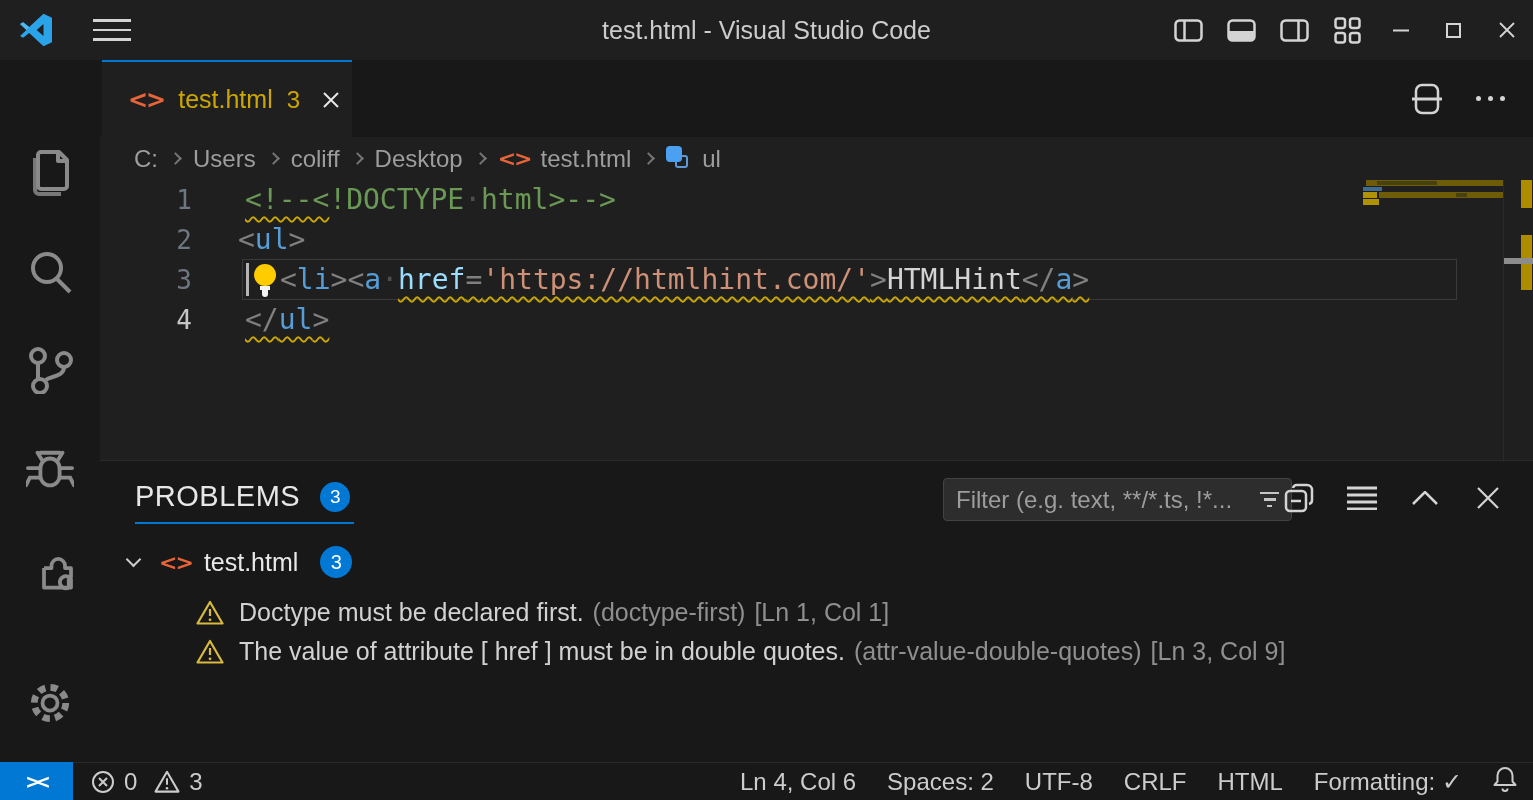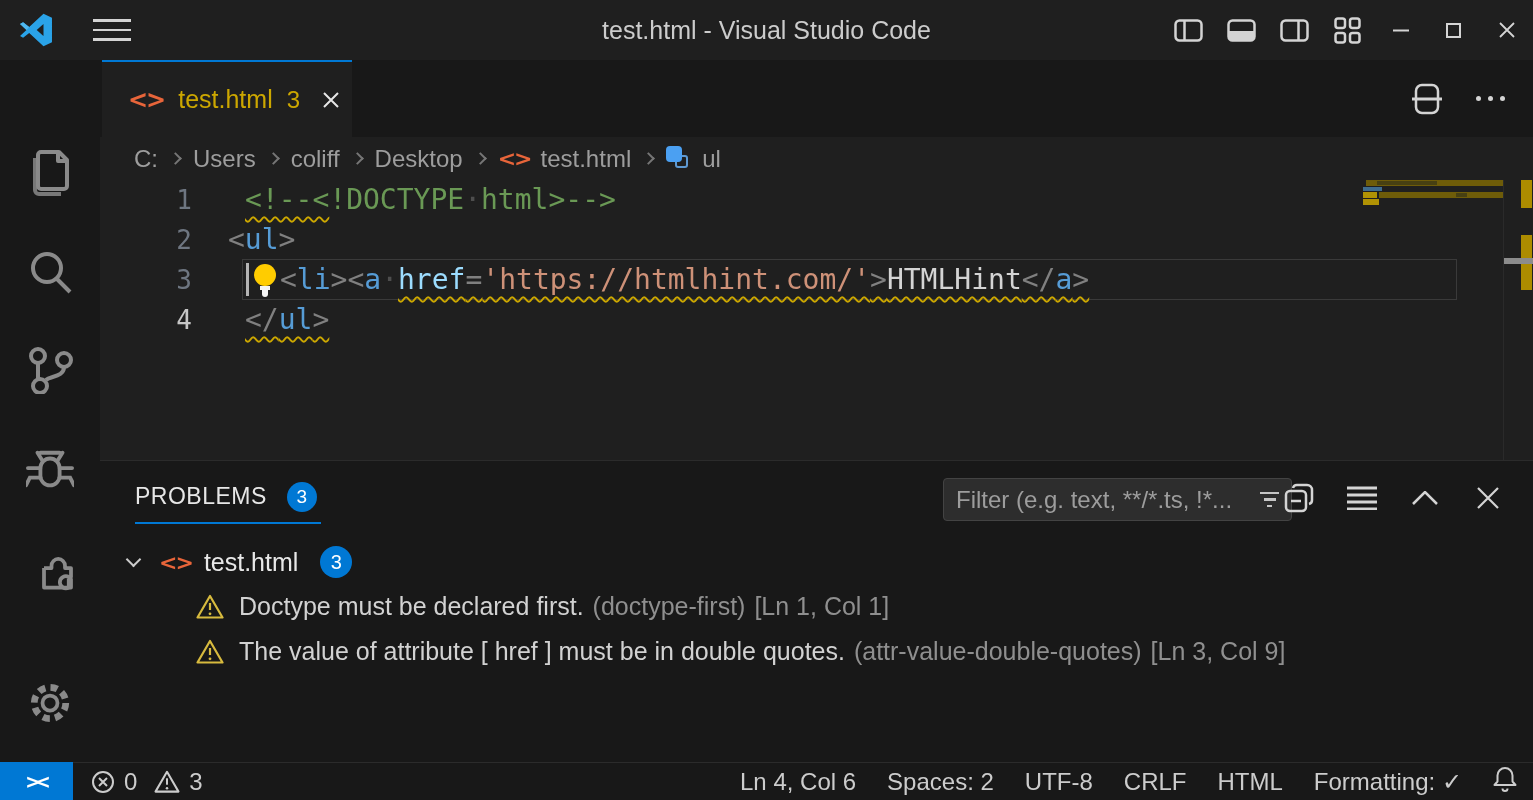--- a/index.html
+++ b/index.html
@@ -69,21 +69,21 @@
   .ruler { position:absolute; left:1403px; top:0; width:30px; height:280px; border-left:1px solid #2a2a2a; }
   .ruler .warn1 { position:absolute; right:1px; width:11px; top:0; height:28px; background:#ad8c00; }
   .ruler .warn2 { position:absolute; right:1px; width:11px; top:55px; height:55px; background:#ad8c00; }
   .ruler .cur   { position:absolute; left:0; width:30px; top:78px; height:6px; background:#8c8c8c; }
 
   
   .panel { position:absolute; left:100px; top:460px; width:1433px; height:302px; background:#181818;
            border-top:1px solid #2b2b2b; }
   .panel-tab { position:absolute; left:35px; top:16px; height:47px; display:flex; align-items:center;
                gap:20px; border-bottom:2.5px solid #0078d4; padding:0 4px 6px 0; cursor:pointer; }
-  .panel-tab .name { font-size:23px; color:#e7e7e7; letter-spacing:0.5px; }
+  .panel-tab .name { font-size:29px; color:#e7e7e7; letter-spacing:0.5px; }
   .badge { min-width:30px; height:30px; border-radius:15px; background:#0078d4; color:#ffffff;
            font-size:19px; display:flex; align-items:center; justify-content:center; padding:0 6px; }
   .filter { position:absolute; left:843px; top:17px; width:349px; height:43px; background:#2d2d2d;
             border:1px solid #434343; border-radius:4px; display:flex; align-items:center; padding:0 12px; }
   .filter input { flex:1; background:transparent; border:none; outline:none; color:#3b82f6;
                   font-size:24px; font-family:"Liberation Sans",sans-serif; min-width:0; }
   .filter input::placeholder { color:#9d9d9d; }
   .filter-glyph { display:flex; flex-direction:column; gap:4px; align-items:center; margin-left:8px; cursor:pointer; }
   .filter-glyph i { height:2.5px; background:#c5c5c5; display:block; }
   .panel-actions { position:absolute; right:30px; top:22px; display:flex; gap:33px; align-items:center; }
@@ -261,21 +261,21 @@
 <div class="editor">
   <div class="cur-line"></div>
 
   <div class="lnum" style="top:0">1</div>
   <div class="lnum" style="top:40px">2</div>
   <div class="lnum" style="top:80px">3</div>
   <div class="lnum active" style="top:120px">4</div>
 
   <div class="eline" style="left:145px; top:0"><span class="com squiggle">&lt;!--&lt;</span><span class="com">!DOCTYPE</span><span class="ws">·</span><span class="com">html&gt;--&gt;</span></div>
 
-  <div class="eline" style="left:128px; top:40px"><span class="p">&lt;</span><span class="tag">ul</span><span class="p">&gt;</span></div>
+  <div class="eline" style="left:138px; top:40px"><span class="p">&lt;</span><span class="tag">ul</span><span class="p">&gt;</span></div>
 
   <div class="cursor"></div>
   <svg class="bulb" width="30" height="36" viewBox="0 0 30 36">
     <circle cx="15" cy="13" r="11" fill="#ffcc00"></circle>
     <path d="M10 24 h10 v4 h-10 z" fill="#f5f5f5"></path>
     <path d="M12 28 h6 v4 a3 3 0 0 1 -6 0 z" fill="#f5f5f5"></path>
   </svg>
 
   <div class="eline" style="left:180px; top:80px"><span class="p">&lt;</span><span class="tag">li</span><span class="p">&gt;</span><span class="p">&lt;</span><span class="tag">a</span><span class="ws">·</span><span class="squiggle"><span class="attr">href</span><span class="p">=</span><span class="str link">'https://htmlhint.com/'</span><span class="p">&gt;</span><span class="txt">HTMLHint</span><span class="p">&lt;/</span><span class="tag">a</span><span class="p">&gt;</span></span></div>
 
@@ -340,21 +340,21 @@
     </span>
   </div>
 
   <div class="tree-file">
     <span class="twistie"></span>
     <span class="code-glyph" style="font-size:22px">&lt;&gt;</span>
     <span class="tf-name">test.html</span>
     <span class="badge">3</span>
   </div>
 
-  <div class="prow" style="top:126px">
+  <div class="prow" style="top:132px">
     <svg width="28" height="25" viewBox="0 0 28 25" fill="none">
       <path d="M14 2 L26.5 23.5 H1.5 Z" stroke="#d7ba3e" stroke-width="2.2" stroke-linejoin="round"></path>
       <line x1="14" y1="9" x2="14" y2="16" stroke="#d7ba3e" stroke-width="2.2"></line>
       <circle cx="14" cy="19.8" r="1.4" fill="#d7ba3e"></circle>
     </svg>
     <span class="msg">Doctype must be declared first.</span>
     <span class="meta">(doctype-first)</span>
     <span class="meta">[Ln 1, Col 1]</span>
   </div>
 

